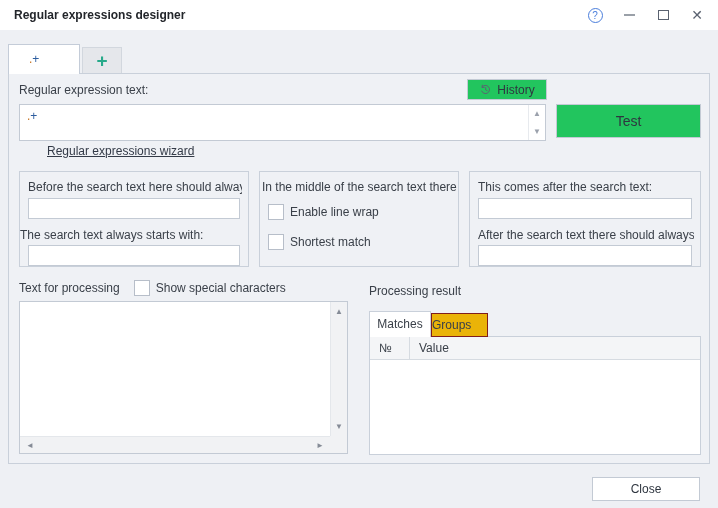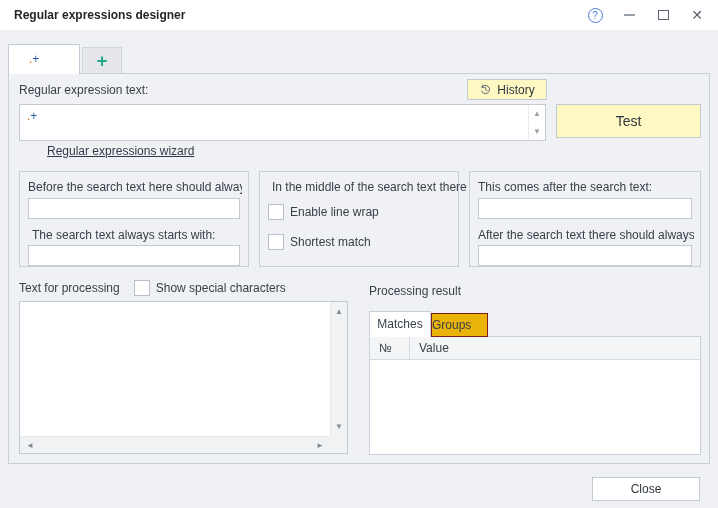--- a/index.html
+++ b/index.html
@@ -32,21 +32,21 @@
     background:#e5e7eb; border:1px solid #d2d7de; border-bottom:none;
     color:#27a98a; font-size:19px; font-weight:bold; text-align:center; line-height:25px; z-index:1;
   }
   
   .panel {
     position:absolute; left:8px; top:73px; width:702px; height:391px;
     background:#eff1f5; border:1px solid #c9d0da; z-index:2;
   }
   .lbl { position:absolute; white-space:nowrap; color:#3a4049; }
   .btn {
-    position:absolute; background:#fef9c3; border:1px solid #c3cad4; color:#2f3640;
+    position:absolute; background:#22c55e; border:1px solid #c3cad4; color:#2f3640;
     display:flex; align-items:center; justify-content:center; cursor:default;
   }
   .history-btn { left:458px; top:5px; width:80px; height:21px; gap:5px; font-size:12px; }
   .history-btn svg { width:13px; height:13px; }
   .test-btn { left:547px; top:30px; width:145px; height:34px; font-size:14px; }
   .close-btn { position:absolute; left:592px; top:477px; width:108px; height:24px; background:#fff; border:1px solid #c3cad4; color:#2f3640; display:flex; align-items:center; justify-content:center; }
   
   .regex-box {
     position:absolute; left:10px; top:30px; width:527px; height:37px;
     background:#fff; border:1px solid #c3cad4;
@@ -147,26 +147,26 @@
 
   <div class="btn test-btn">
     <span>Test</span>
   </div>
 
   <a class="wizard-link" href="#">Regular expressions wizard</a>
 
   <div class="gbox gbox1">
     <div class="lbl" style="left:8px; top:8px; width:214px; overflow:hidden;">Before the search text here should always b</div>
     <input class="tfield" style="left: 8px; top: 26px; width: 212px;" value="">
-    <div class="lbl" style="left:12px; top:56px;">The search text always starts with:</div>
+    <div class="lbl" style="left:0; top:56px;">The search text always starts with:</div>
     <input class="tfield" style="left: 8px; top: 73px; width: 212px;" value="">
   </div>
 
   <div class="gbox gbox2">
-    <div class="lbl" style="left:12px; top:8px;">In the middle of the search text there</div>
+    <div class="lbl" style="left:2px; top:8px;">In the middle of the search text there</div>
     <div class="cb-row" style="left:8px; top:62px;">
       <span class="checkbox"></span>
       <span class="lbl" style="position:static;">Shortest match</span>
     </div>
     <div class="cb-row" style="left:8px; top:32px;">
       <span class="checkbox"></span>
       <span class="lbl" style="position:static;">Enable line wrap</span>
     </div>
   </div>
 

